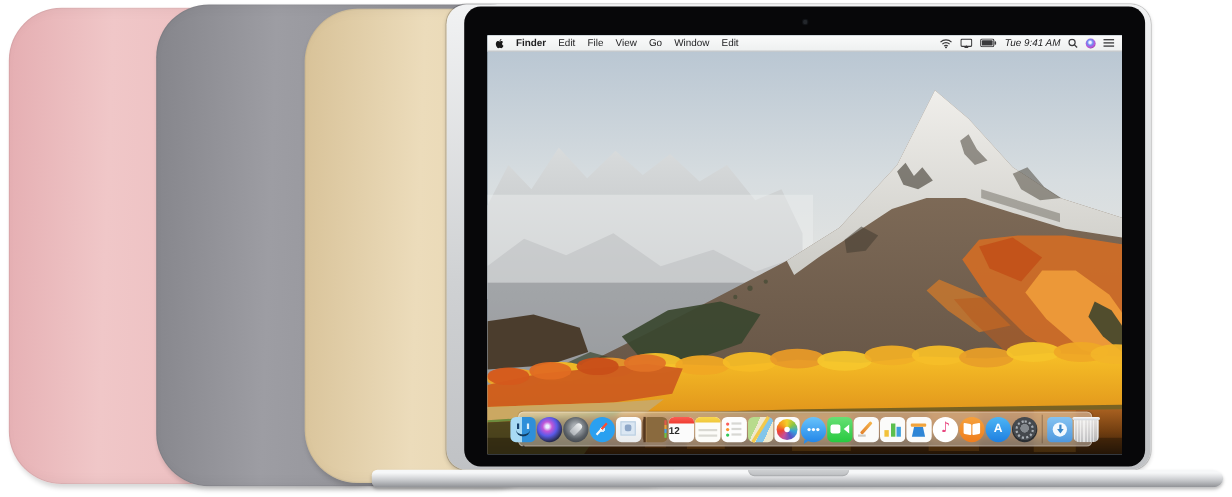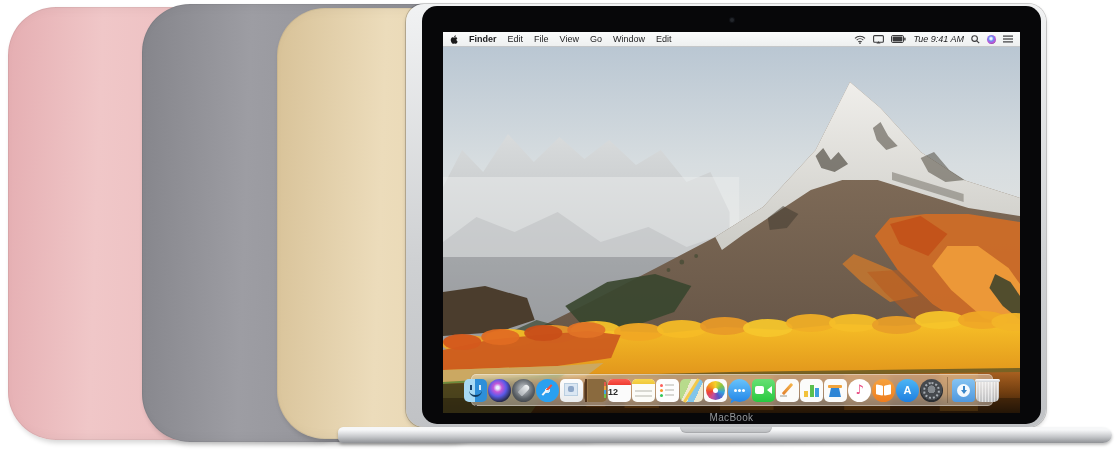--- a/index.html
+++ b/index.html
@@ -368,21 +368,20 @@
             <div class="di i-sysprefs" title="System Preferences"></div>
             <div class="di-sep"></div>
             <div class="di i-downloads" title="Downloads">
                 <div class="dl-arrow"></div>
               </div>
             <div class="di i-trash" title="Trash"></div>
           </div>
 
         </div>
 
-        <div class="bezel-label">MacBook</div>
       </div>
     </div>
 
     <div class="base">
       <div class="base-notch"></div>
     </div>
   </div>
 
 </div>
 

